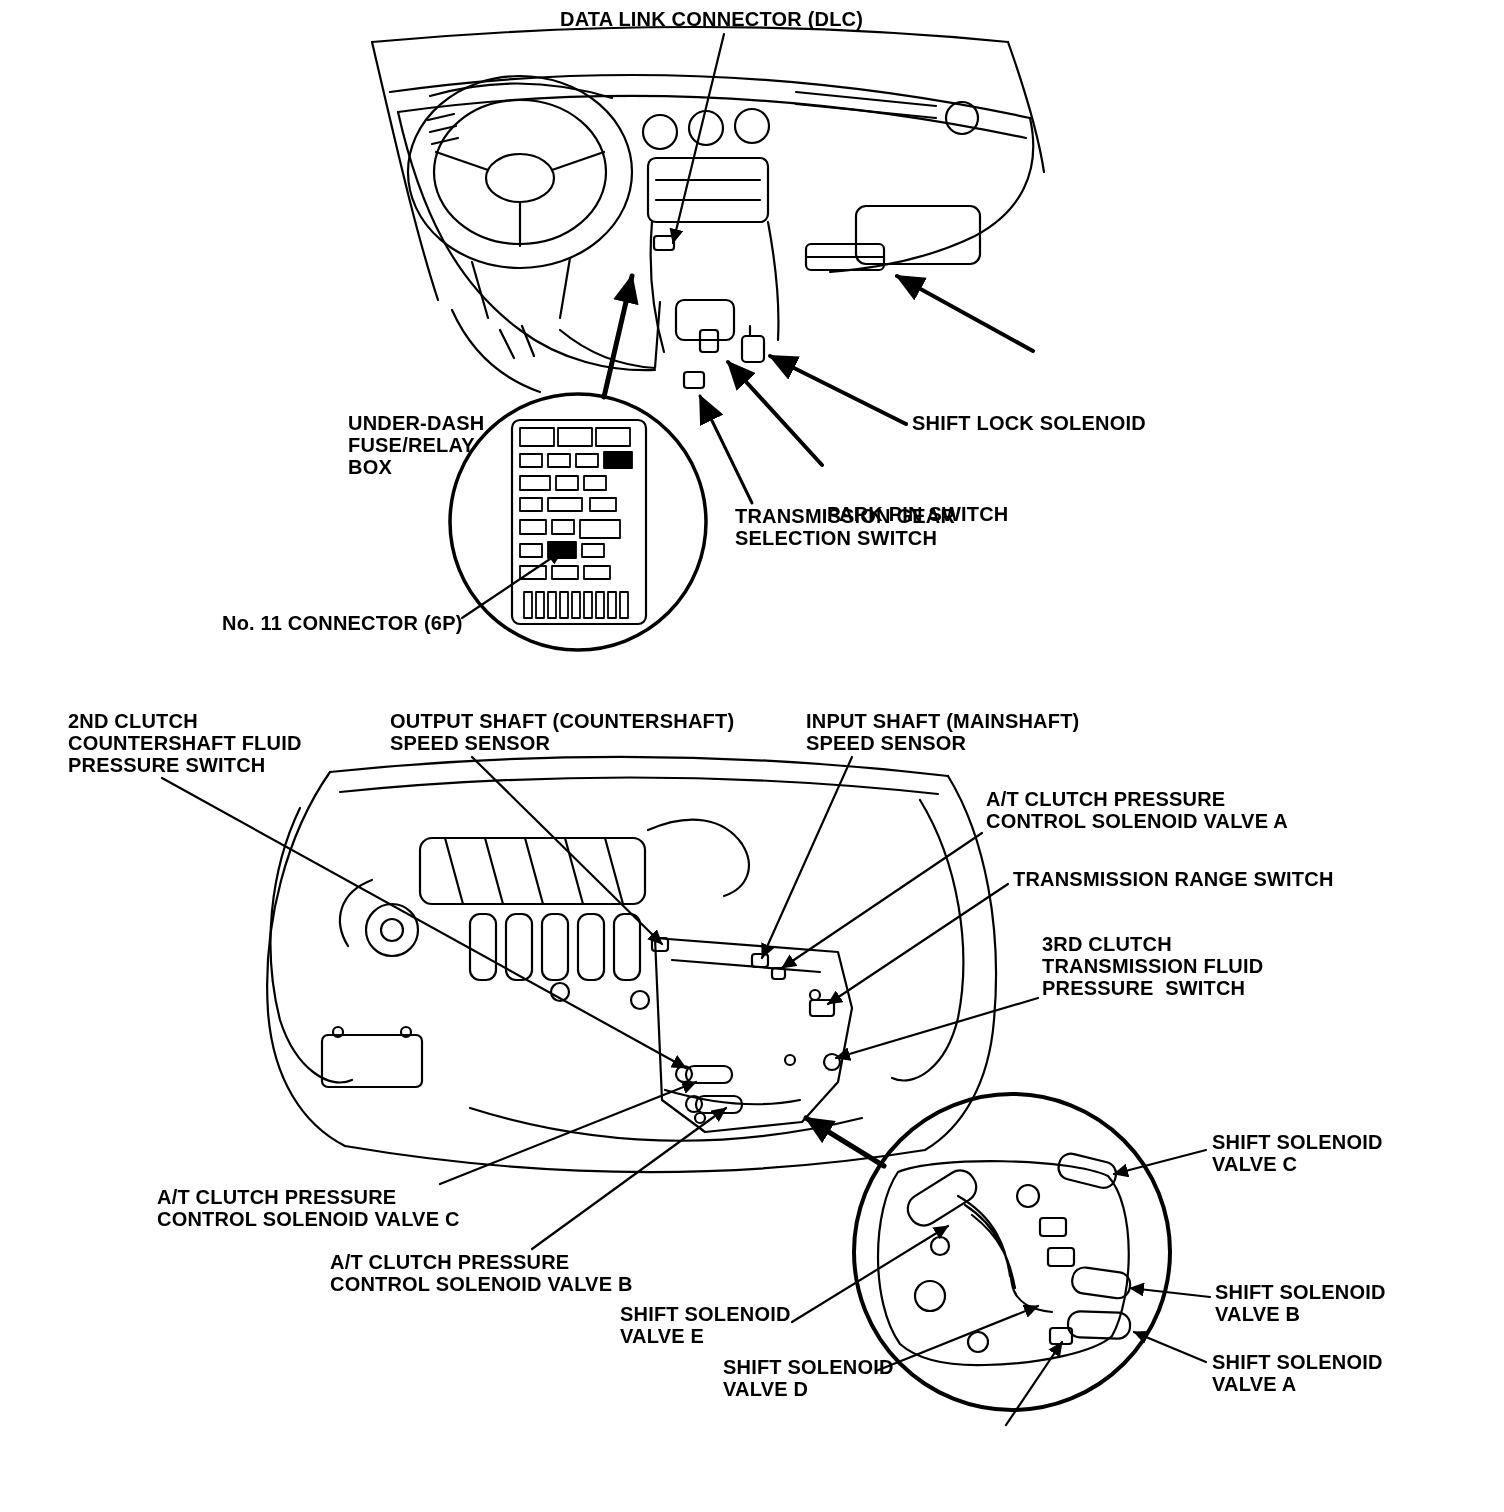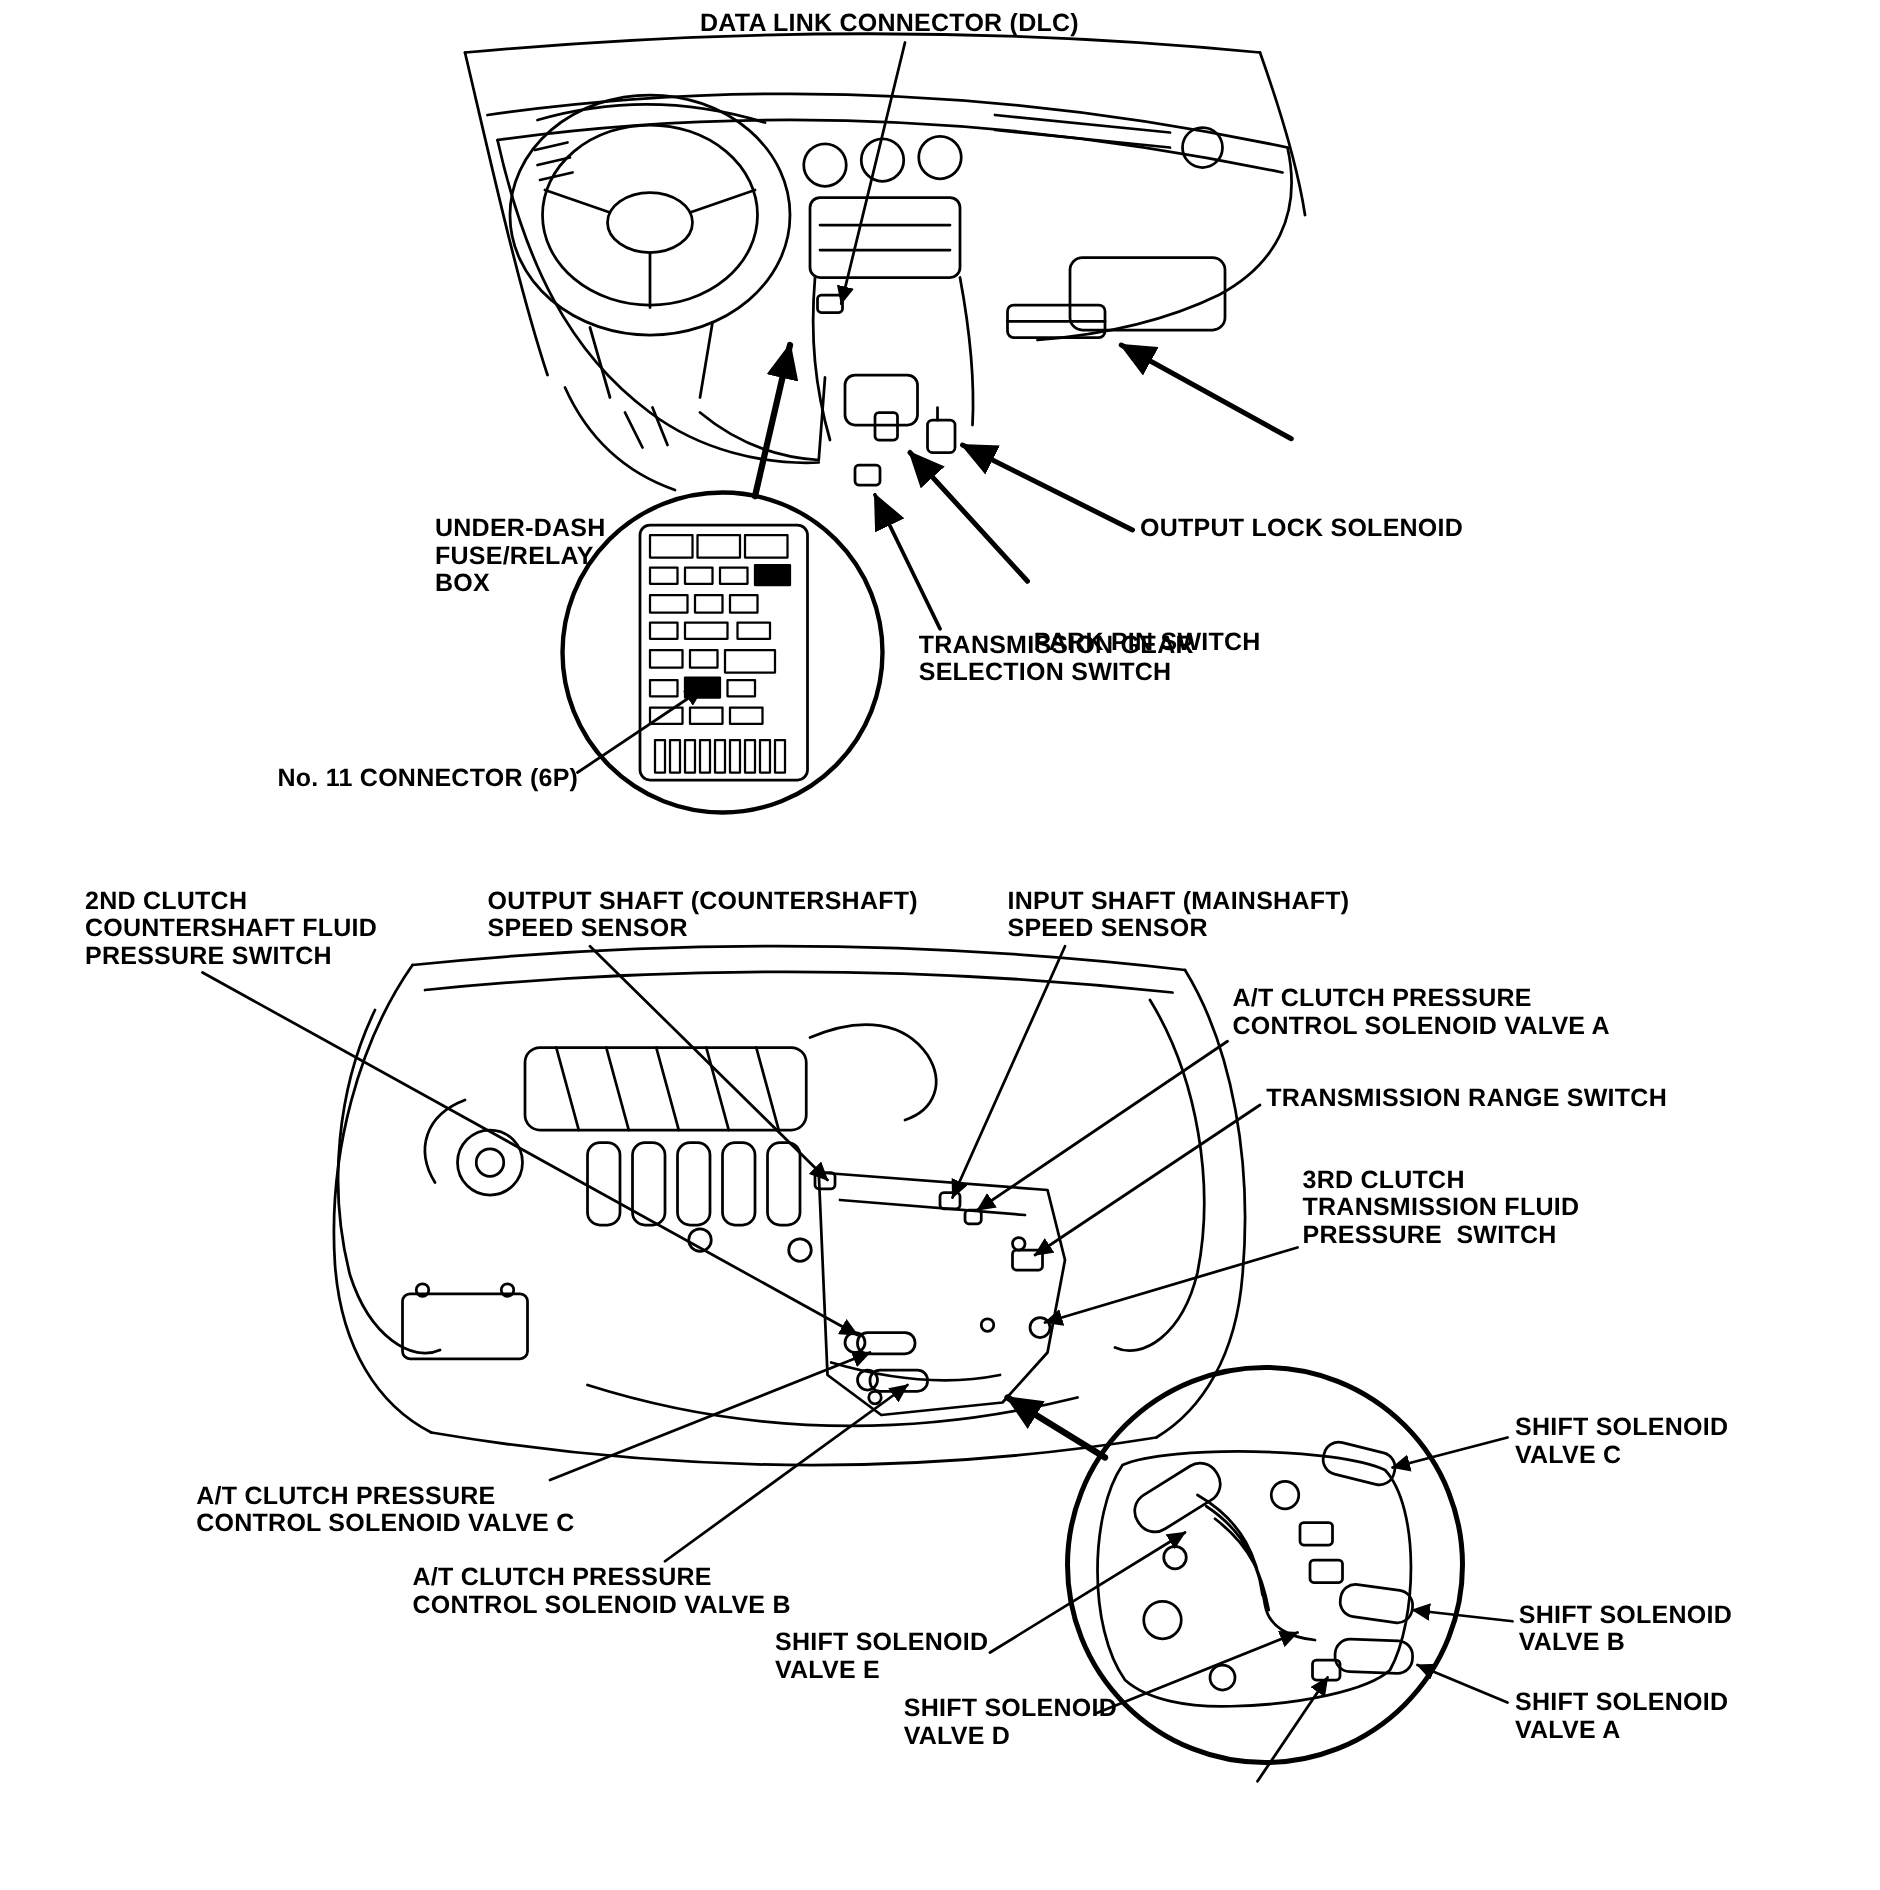--- a/index.html
+++ b/index.html
@@ -210,21 +210,21 @@
       <path d="M 1210,1297 L 1130,1288" marker-end="url(#arrS)"></path>
       <path d="M 1206,1362 L 1134,1332" marker-end="url(#arrS)"></path>
       <path d="M 1006,1425 L 1062,1342" marker-end="url(#arrS)"></path>
     </g>
   </svg>
 
   <div class="lbl" style="left:560px; top:8px;">DATA LINK CONNECTOR (DLC)</div>
   <div class="lbl" style="left:348px; top:383px;margin-top:29px;">UNDER-DASH
 FUSE/RELAY
 BOX</div>
-  <div class="lbl" style="left:912px; top:412px;">OUTPUT LOCK SOLENOID</div>
+  <div class="lbl" style="left:912px; top:412px;">SHIFT LOCK SOLENOID</div>
   <div class="lbl" style="left:827px; top:455px;margin-top:48px;">PARK PIN SWITCH</div>
   <div class="lbl" style="left:735px; top:505px;">TRANSMISSION GEAR
 SELECTION SWITCH</div>
   <div class="lbl" style="left:222px; top:612px;">No. 11 CONNECTOR (6P)</div>
 
   <div class="lbl" style="left:68px;  top:710px;">2ND CLUTCH
 COUNTERSHAFT FLUID
 PRESSURE SWITCH</div>
   <div class="lbl" style="left:390px; top:710px;">OUTPUT SHAFT (COUNTERSHAFT)
 SPEED SENSOR</div>

